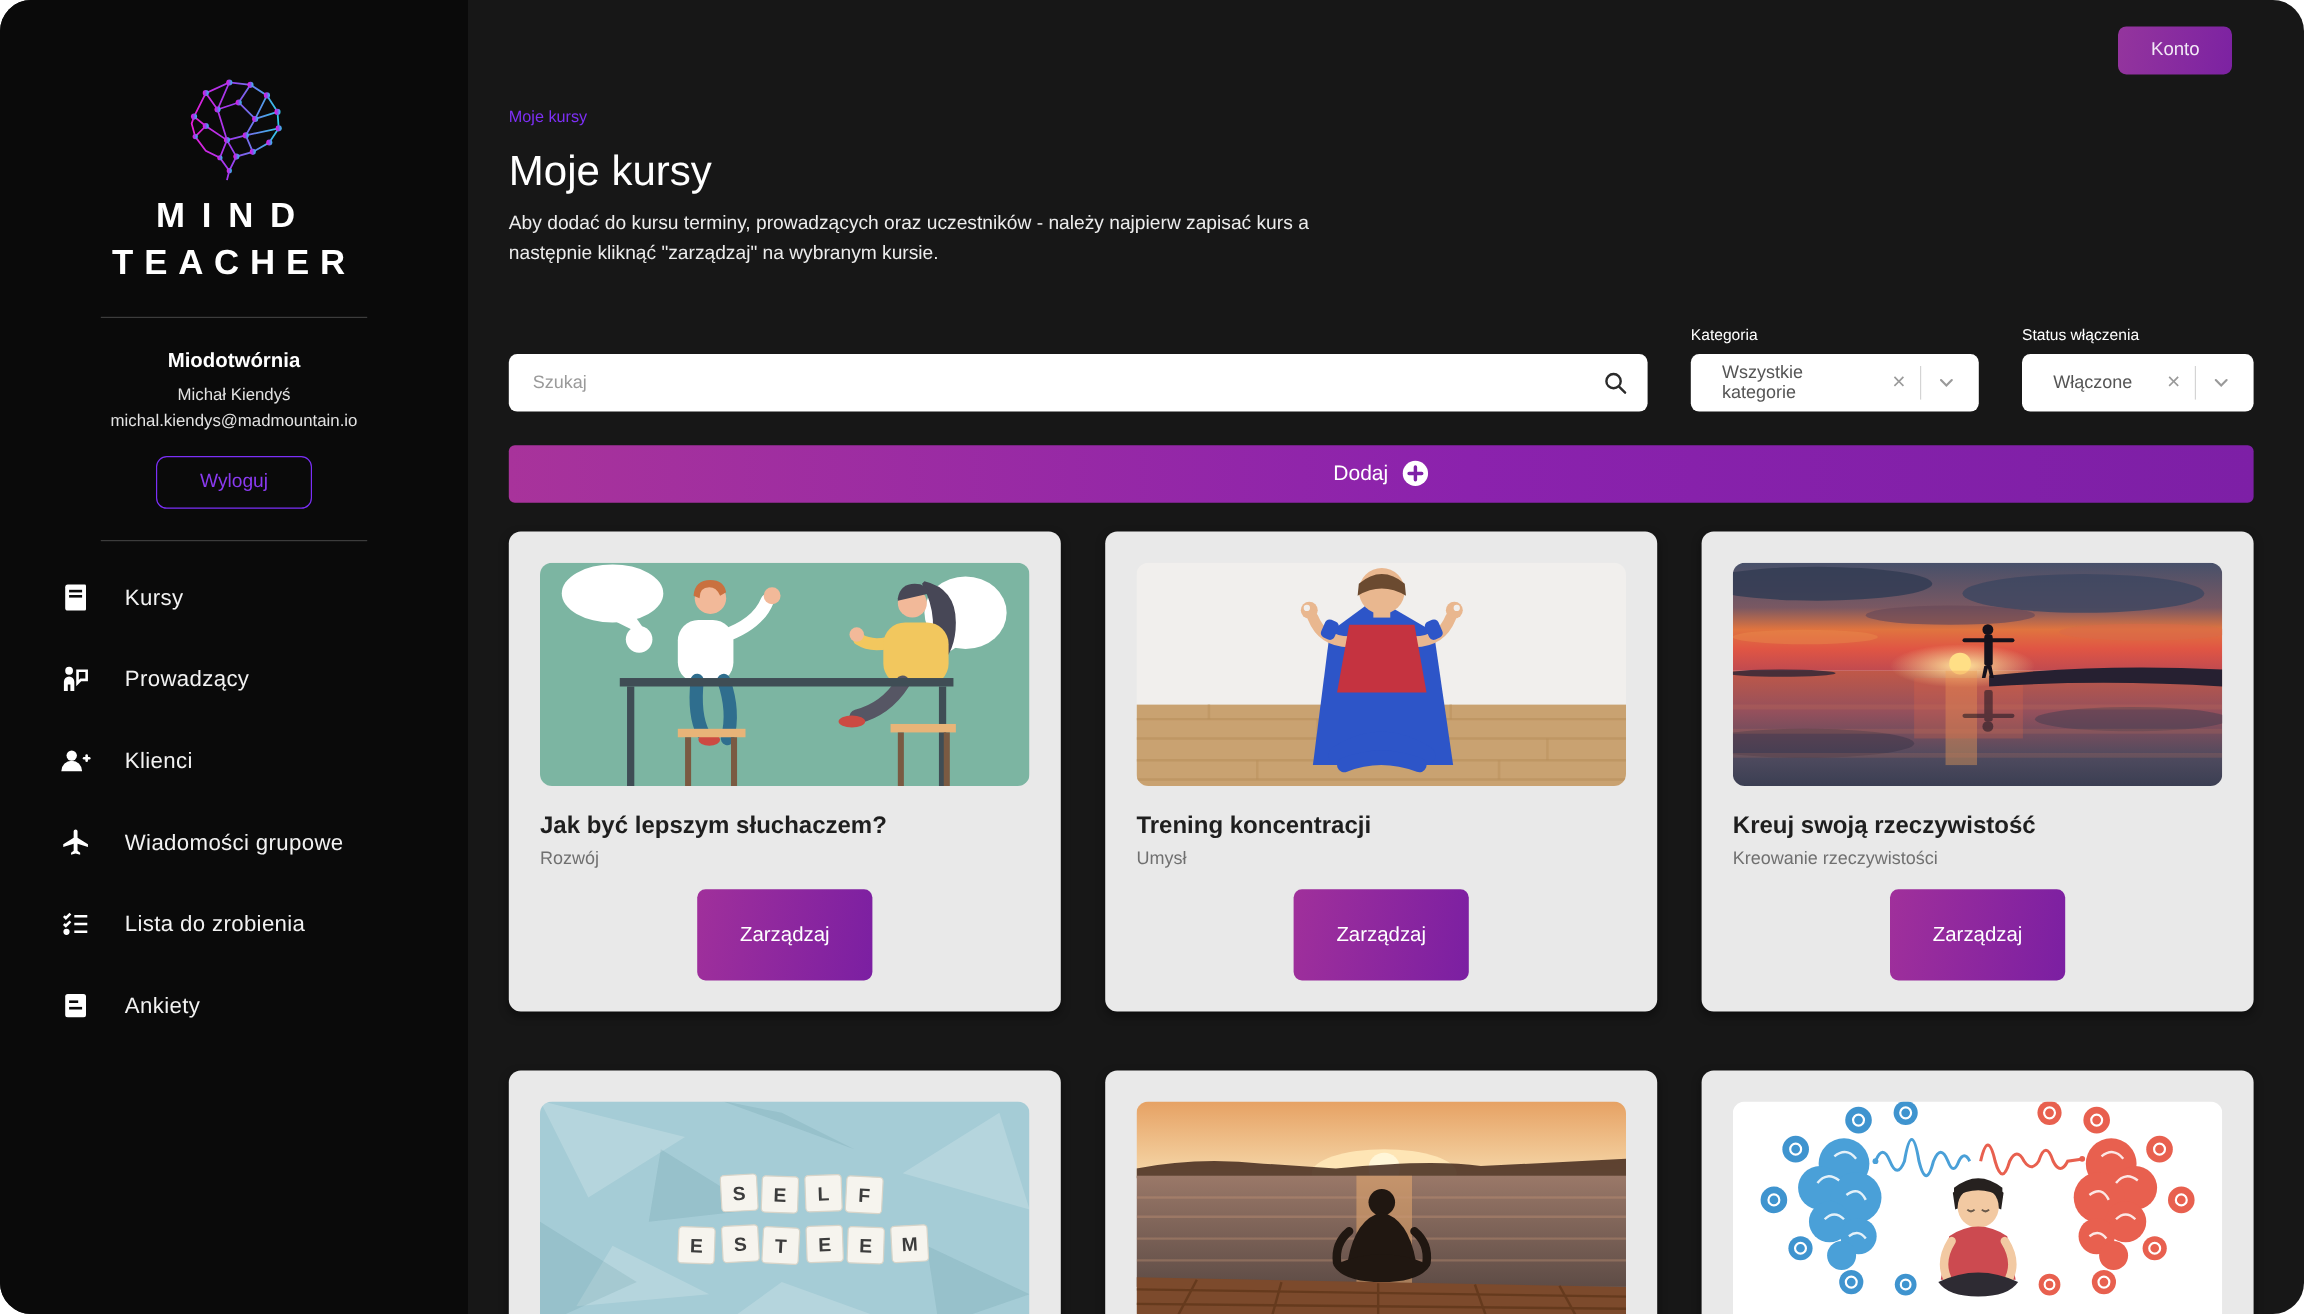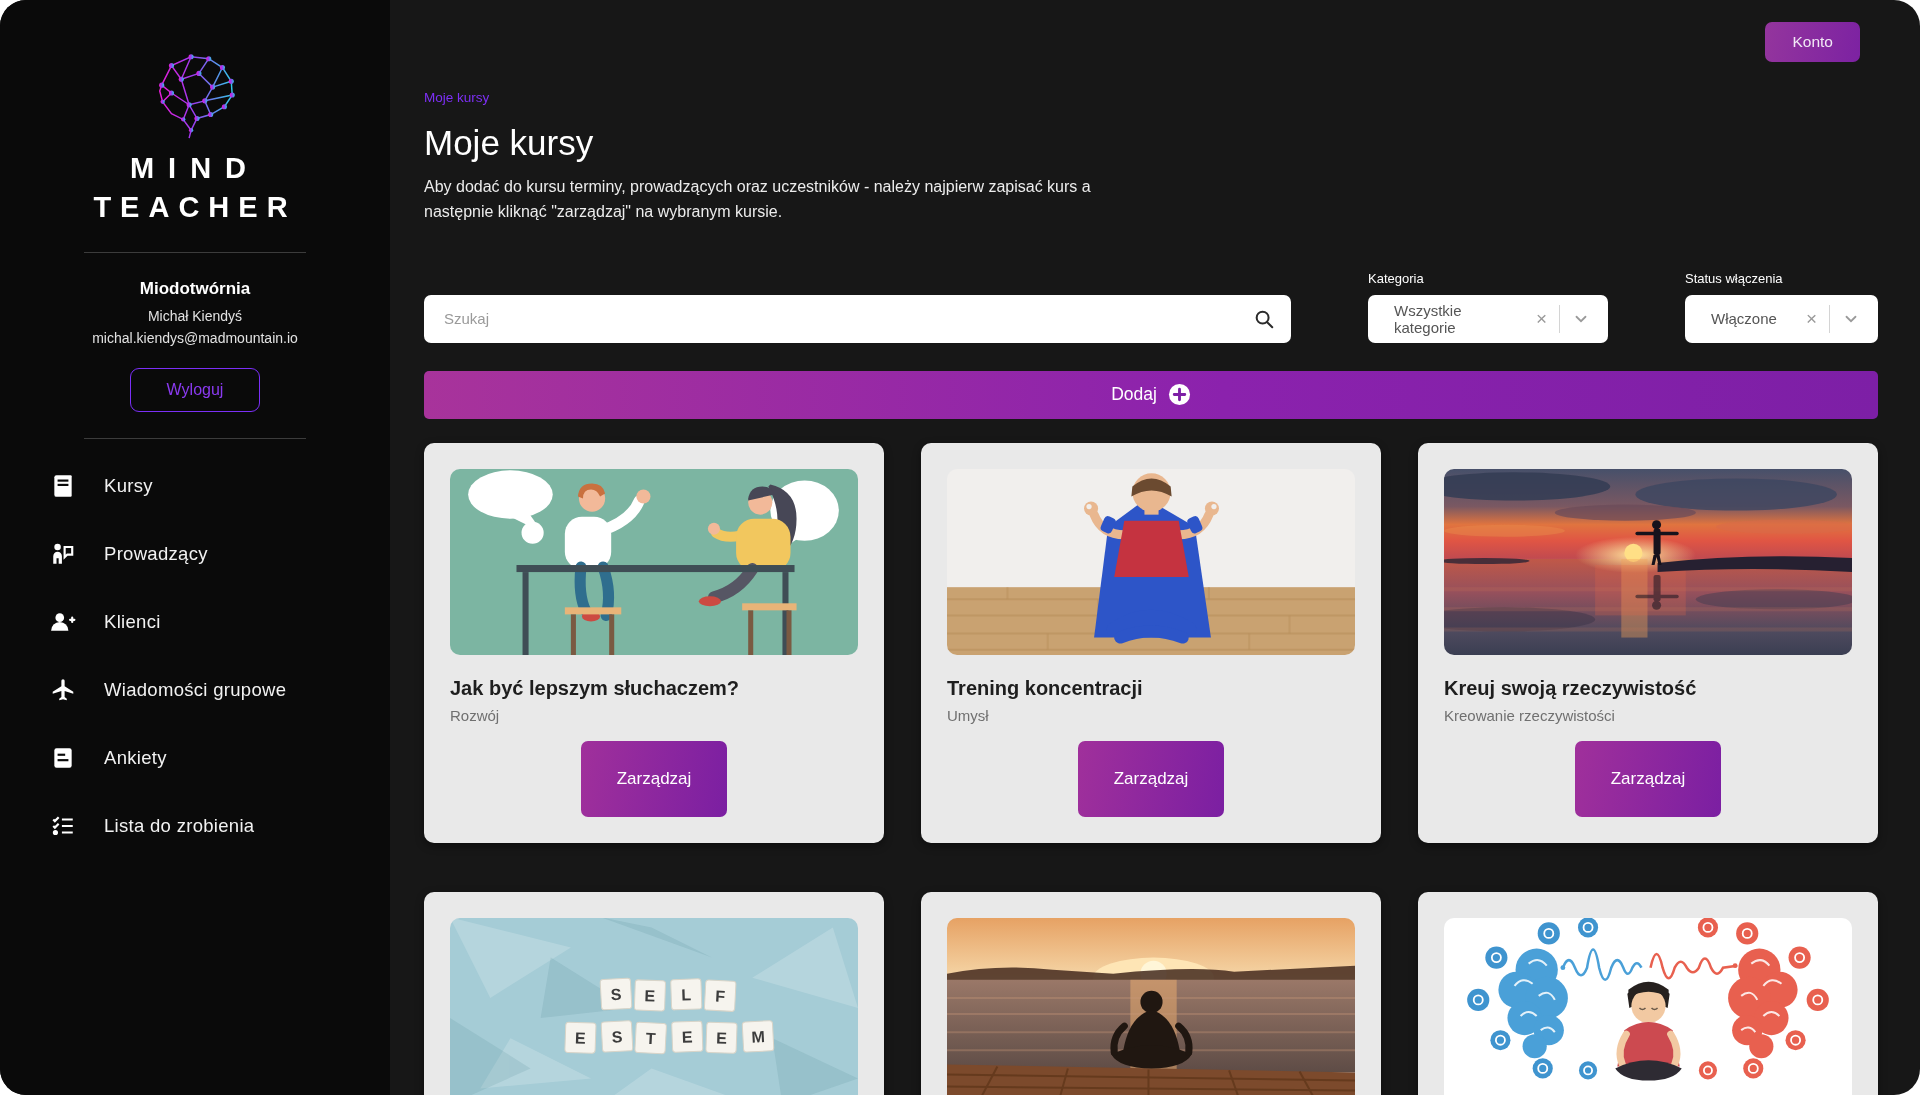--- a/index.html
+++ b/index.html
@@ -2,21 +2,21 @@
 <html><head>
 <meta charset="utf-8">
 <style>
   * { box-sizing: border-box; margin: 0; padding: 0; }
   html,body { background:#ffffff; font-family:"Liberation Sans", sans-serif; }
   .screen{ width:1920px; height:1095px; border-radius:26px; overflow:hidden;
            display:flex; background:#171717; position:relative; }
 
   
   .sidebar{ width:390px; min-width:390px; background:#0a0a0a; display:flex;
-            flex-direction:column; align-items:center; padding-top:44px; }
+            flex-direction:column; align-items:center; padding-top:56px; }
   .logo-wrap{ display:flex; flex-direction:column; align-items:center; }
   .logo-line1{ color:#fff; font-size:29px; font-weight:600; letter-spacing:14px; margin-top:10px; }
   .logo-line2{ color:#fff; font-size:29px; font-weight:600; letter-spacing:9px; margin-top:6px; }
   .side-divider{ width:222px; height:1px; background:#3c3c3c; }
   .d1{ margin-top:28px; } .d2{ margin-top:26px; }
   .org-name{ margin-top:26px; font-size:17px; font-weight:bold; color:#fff; }
   .user-name{ margin-top:9px; font-size:14px; color:#e2e2e2;text-align:center; }
   .user-email{ margin-top:6px; font-size:14px; color:#e2e2e2; }
   .logout-btn{ margin-top:22px; padding:12px 36px; background:transparent;
                border:1.5px solid #7b2ff7; border-radius:9px; color:#8a3af0;
@@ -35,21 +35,21 @@
   .page-title{ margin-top:18px; font-size:35px; font-weight:400; color:#fff; }
   .page-desc{ margin-top:12px; font-size:16px; line-height:1.55; color:#ececec; max-width:700px; }
 
   .filter-row{ display:flex; align-items:flex-end; gap:36px; margin-top:46px; }
   .search-box{ flex:1; height:48px; background:#fff; border-radius:7px;
                display:flex; align-items:center; padding:0 16px 0 20px; }
   .search-box input{ flex:1; border:none; outline:none; font-size:15px; color:#333;
                      font-family:inherit; background:transparent; }
   .search-box input::placeholder{ color:#9a9a9a; }
   .search-box svg{ width:22px; height:22px; }
-  .select-group{ display:flex; flex-direction:column;margin-left:41px; }
+  .select-group{ display:flex; flex-direction:column; }
   .select-label{ font-size:13px; color:#fff; margin-bottom:9px; }
   .select-box{ height:48px; background:#fff; border-radius:7px; display:flex;
                align-items:center; padding:0 10px 0 26px; cursor:pointer; }
   .w-cat{ width:240px; } .w-stat{ width:193px; }
   .select-value{ flex:1; font-size:15px; color:#555; }
   .clear-x{ color:#9a9a9a; font-size:19px; padding:0 12px; line-height:1; }
   .sel-divider{ width:1px; height:28px; background:#d4d4d4; }
   .chevron{ padding:0 8px 0 12px; display:flex; }
   .chevron svg{ width:18px; height:18px; }
 
@@ -155,35 +155,35 @@
         <span>Klienci</span>
       </div>
       <div class="nav-item">
         <svg viewBox="0 0 24 24" fill="#fff">
             <path d="M21.5 15.5v-2l-8-5V3.5a1.5 1.5 0 0 0-3 0V8.5l-8 5v2l8-2.5v5.5l-2 1.5v1.5l3.5-1 3.5 1V20l-2-1.5V13z"></path>
           </svg>
         <span>Wiadomości grupowe</span>
       </div>
       <div class="nav-item">
         <svg viewBox="0 0 24 24">
-            <rect x="4" y="3" width="16" height="18" rx="2" fill="#fff"></rect>
-            <rect x="7" y="8" width="7" height="2" fill="#0a0a0a"></rect>
-            <rect x="7" y="13" width="10" height="2" fill="#0a0a0a"></rect>
-          </svg>
-        <span>Ankiety</span>
-      </div>
-      <div class="nav-item">
-        <svg viewBox="0 0 24 24">
             <g stroke="#fff" stroke-width="2" fill="none">
               <path d="M11 6h10M11 12h10M11 18h10"></path>
               <path d="M3 6l1.5 1.5L8 4M3 12l1.5 1.5L8 10"></path>
               <circle cx="5" cy="18" r="1.4" fill="#fff"></circle>
             </g>
           </svg>
         <span>Lista do zrobienia</span>
+      </div>
+      <div class="nav-item">
+        <svg viewBox="0 0 24 24">
+            <rect x="4" y="3" width="16" height="18" rx="2" fill="#fff"></rect>
+            <rect x="7" y="8" width="7" height="2" fill="#0a0a0a"></rect>
+            <rect x="7" y="13" width="10" height="2" fill="#0a0a0a"></rect>
+          </svg>
+        <span>Ankiety</span>
       </div>
     </nav>
   </aside>
 
   <main class="main">
     <button class="konto-btn">Konto</button>
 
     <div class="breadcrumb">Moje kursy</div>
     <h1 class="page-title">Moje kursy</h1>
     <p class="page-desc">Aby dodać do kursu terminy, prowadzących oraz uczestników - należy najpierw zapisać kurs a następnie kliknąć "zarządzaj" na wybranym kursie.</p>

